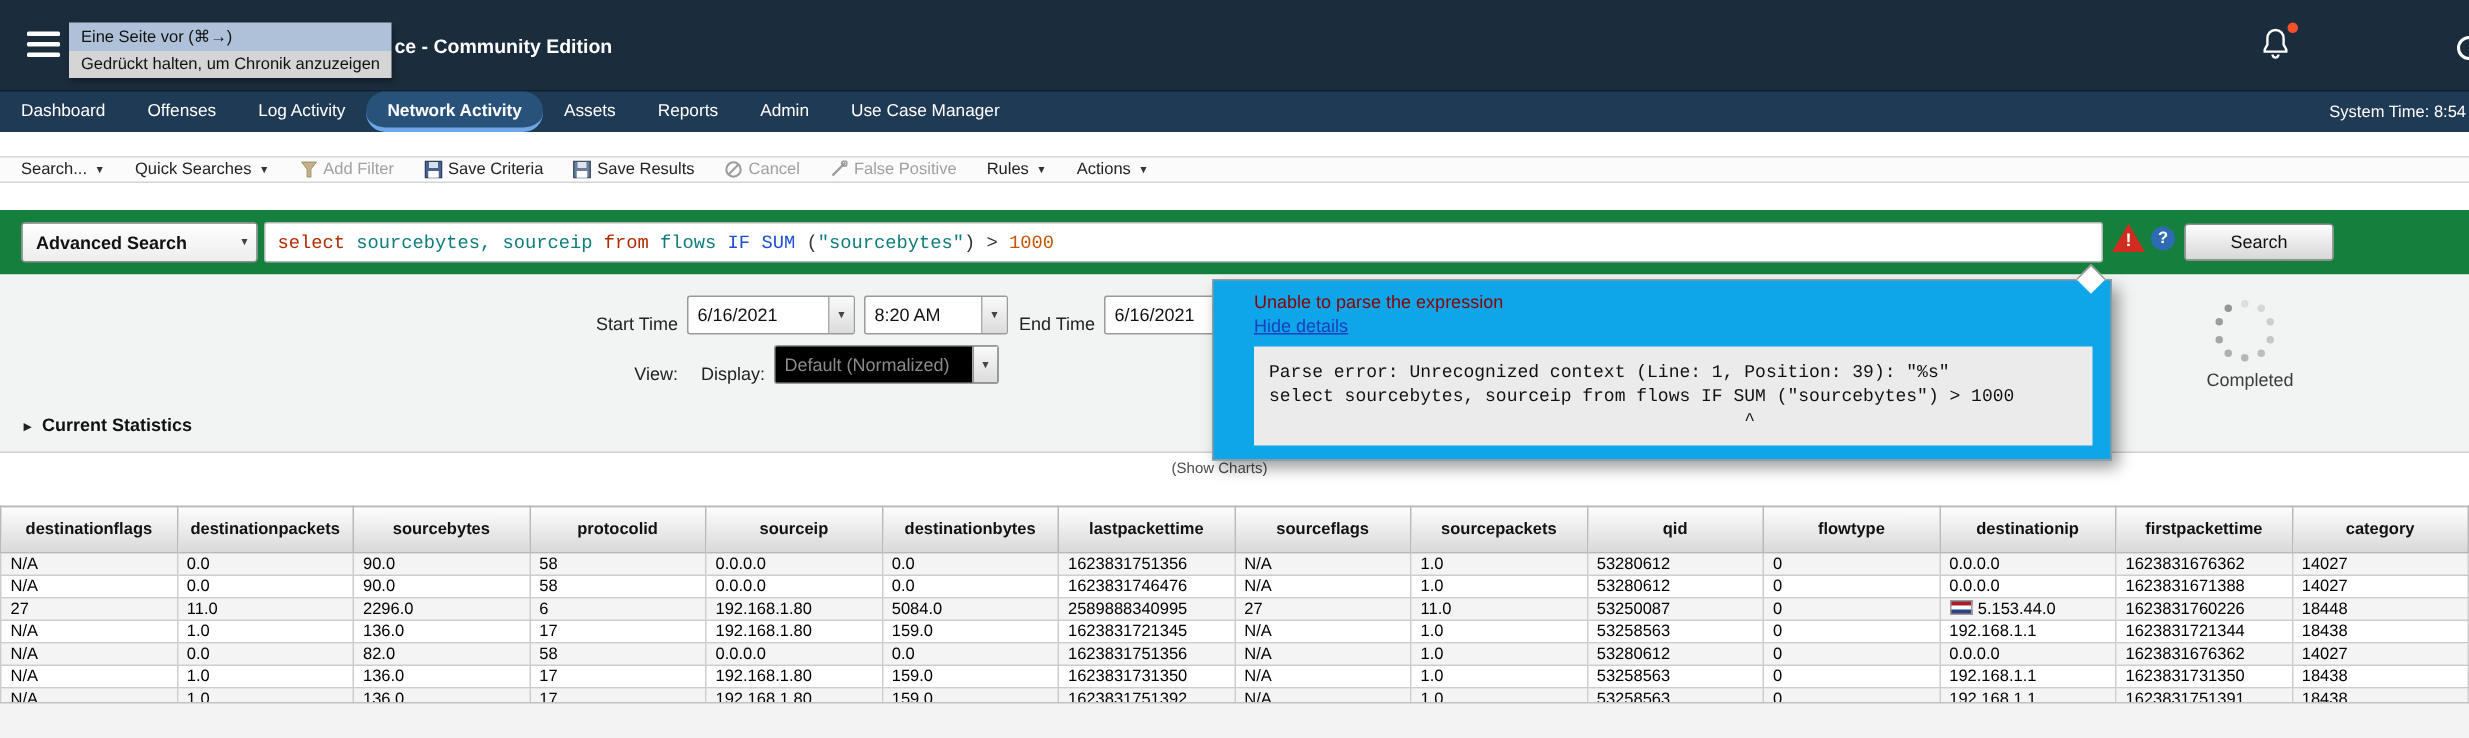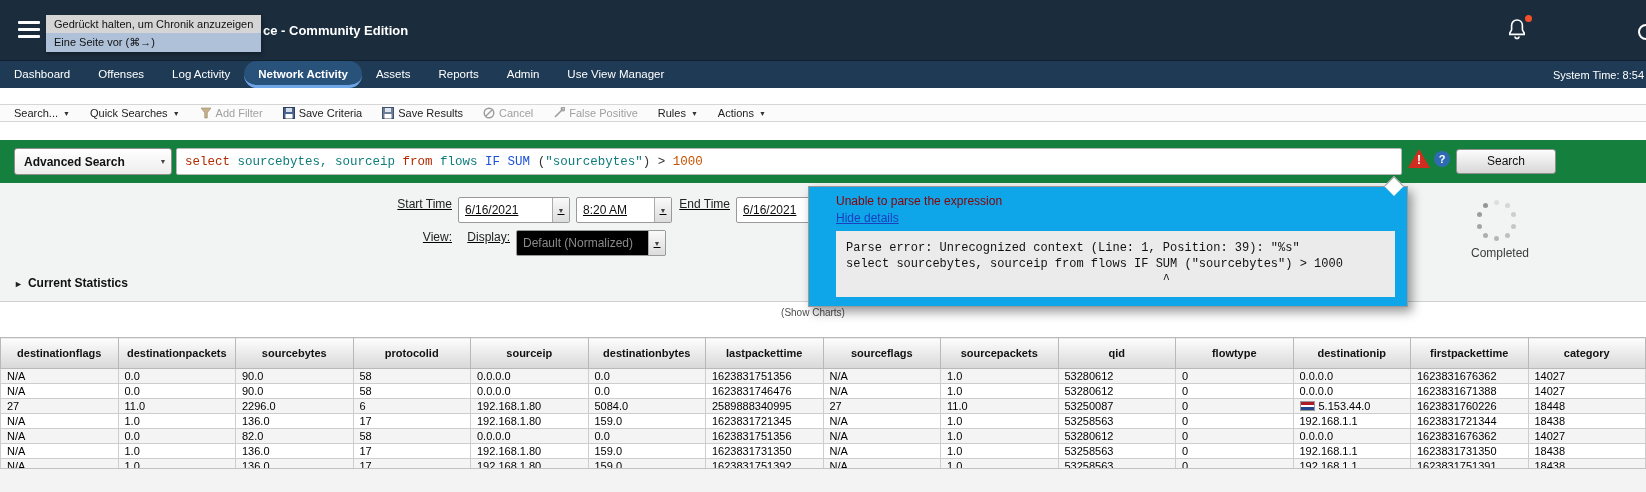--- a/index.html
+++ b/index.html
@@ -52,21 +52,21 @@
   .warn-tri { width:0; height:0; border-left:11px solid transparent; border-right:11px solid transparent;
               border-bottom:19px solid #d02c20; }
   .warn-bang { position:absolute; left:0; top:4px; width:22px; text-align:center; color:#fff; font-size:12px; font-weight:bold; }
   .help-icon { position:absolute; left:1434px; top:11px; width:16px; height:16px; border-radius:50%; background:#2f6bb3;
                color:#fff; font-size:11px; font-weight:bold; text-align:center; line-height:16px; cursor:pointer; }
   .search-btn { position:absolute; left:1456px; top:9px; width:100px; height:25px; border:1px solid #8f8f8f; border-radius:3px;
                 background:linear-gradient(#fdfdfd,#d7d7d7); font-size:12px; color:#111; text-align:center; line-height:23px; cursor:pointer; }
 
   
   .panel { position:absolute; left:0; top:183px; width:1646px; height:119px; background:#f2f3f3; border-bottom:1px solid #cfcfcf; }
-  .form-row { position:absolute; display:flex; align-items:flex-start; gap:6px; height:26px;text-decoration:underline; }
+  .form-row { position:absolute; display:flex; align-items:flex-end; gap:6px; height:26px; }
   .form-row1 { left:392px; top:14px; }
   .form-row2 { left:392px; top:47px; }
   .lbl { font-size:12px; color:#222; text-align:right; white-space:nowrap; }
   .lbl.w60 { width:60px; } .lbl.w52 { width:52px; }
   .combo { height:26px; border:1px solid #9a9a9a; border-radius:2px; background:#fff; display:flex; align-items:center; cursor:pointer; }
   .combo .combo-text { flex:1; font-size:12px; color:#111; padding-left:6px; white-space:nowrap; overflow:hidden; }
   .combo .combo-btn { width:17px; align-self:stretch; border-left:1px solid #aaa; background:linear-gradient(#fafafa,#dcdcdc);
                       display:flex; align-items:center; justify-content:center; font-size:7px; color:#444; }
   .combo.w112 { width:112px; } .combo.w96 { width:96px; } .combo.w150 { width:150px; }
   .combo.disabled { background:#000000; cursor:default; }
@@ -120,34 +120,34 @@
     <div class="app-title">ce - Community Edition</div>
     <div class="bell-wrap">
       <svg width="24" height="24" viewBox="0 0 24 24">
           <path d="M12 3c-3.2 0-5.4 2.4-5.4 5.6v4.2L4.8 16v1.4h14.4V16l-1.8-3.2V8.6C17.4 5.4 15.2 3 12 3z" fill="none" stroke="#ffffff" stroke-width="1.6"></path>
           <path d="M10 19.4a2 2 0 0 0 4 0" fill="none" stroke="#ffffff" stroke-width="1.6"></path>
         </svg>
       <span class="bell-dot"></span>
     </div>
     <div class="edge-icon"></div>
     <div class="tooltip">
+      <div class="tline tline1">Eine Seite vor (⌘→)</div>
       <div class="tline tline2">Gedrückt halten, um Chronik anzuzeigen</div>
-      <div class="tline tline1">Eine Seite vor (⌘→)</div>
     </div>
   </div>
 
   <div class="nav-bar">
     <div class="nav-tab">Dashboard</div>
     <div class="nav-tab">Offenses</div>
     <div class="nav-tab">Log Activity</div>
     <div class="nav-tab active">Network Activity</div>
     <div class="nav-tab">Assets</div>
     <div class="nav-tab">Reports</div>
     <div class="nav-tab">Admin</div>
-    <div class="nav-tab">Use View Manager</div>
+    <div class="nav-tab">Use Case Manager</div>
     <div class="system-time">System Time: 8:54</div>
   </div>
 
   <div class="toolbar">
     <div class="tb-item">
       <span>Search...</span>
       <span class="tb-arrow">▼</span>
     </div>
     <div class="tb-item">
       <span>Quick Searches</span>

